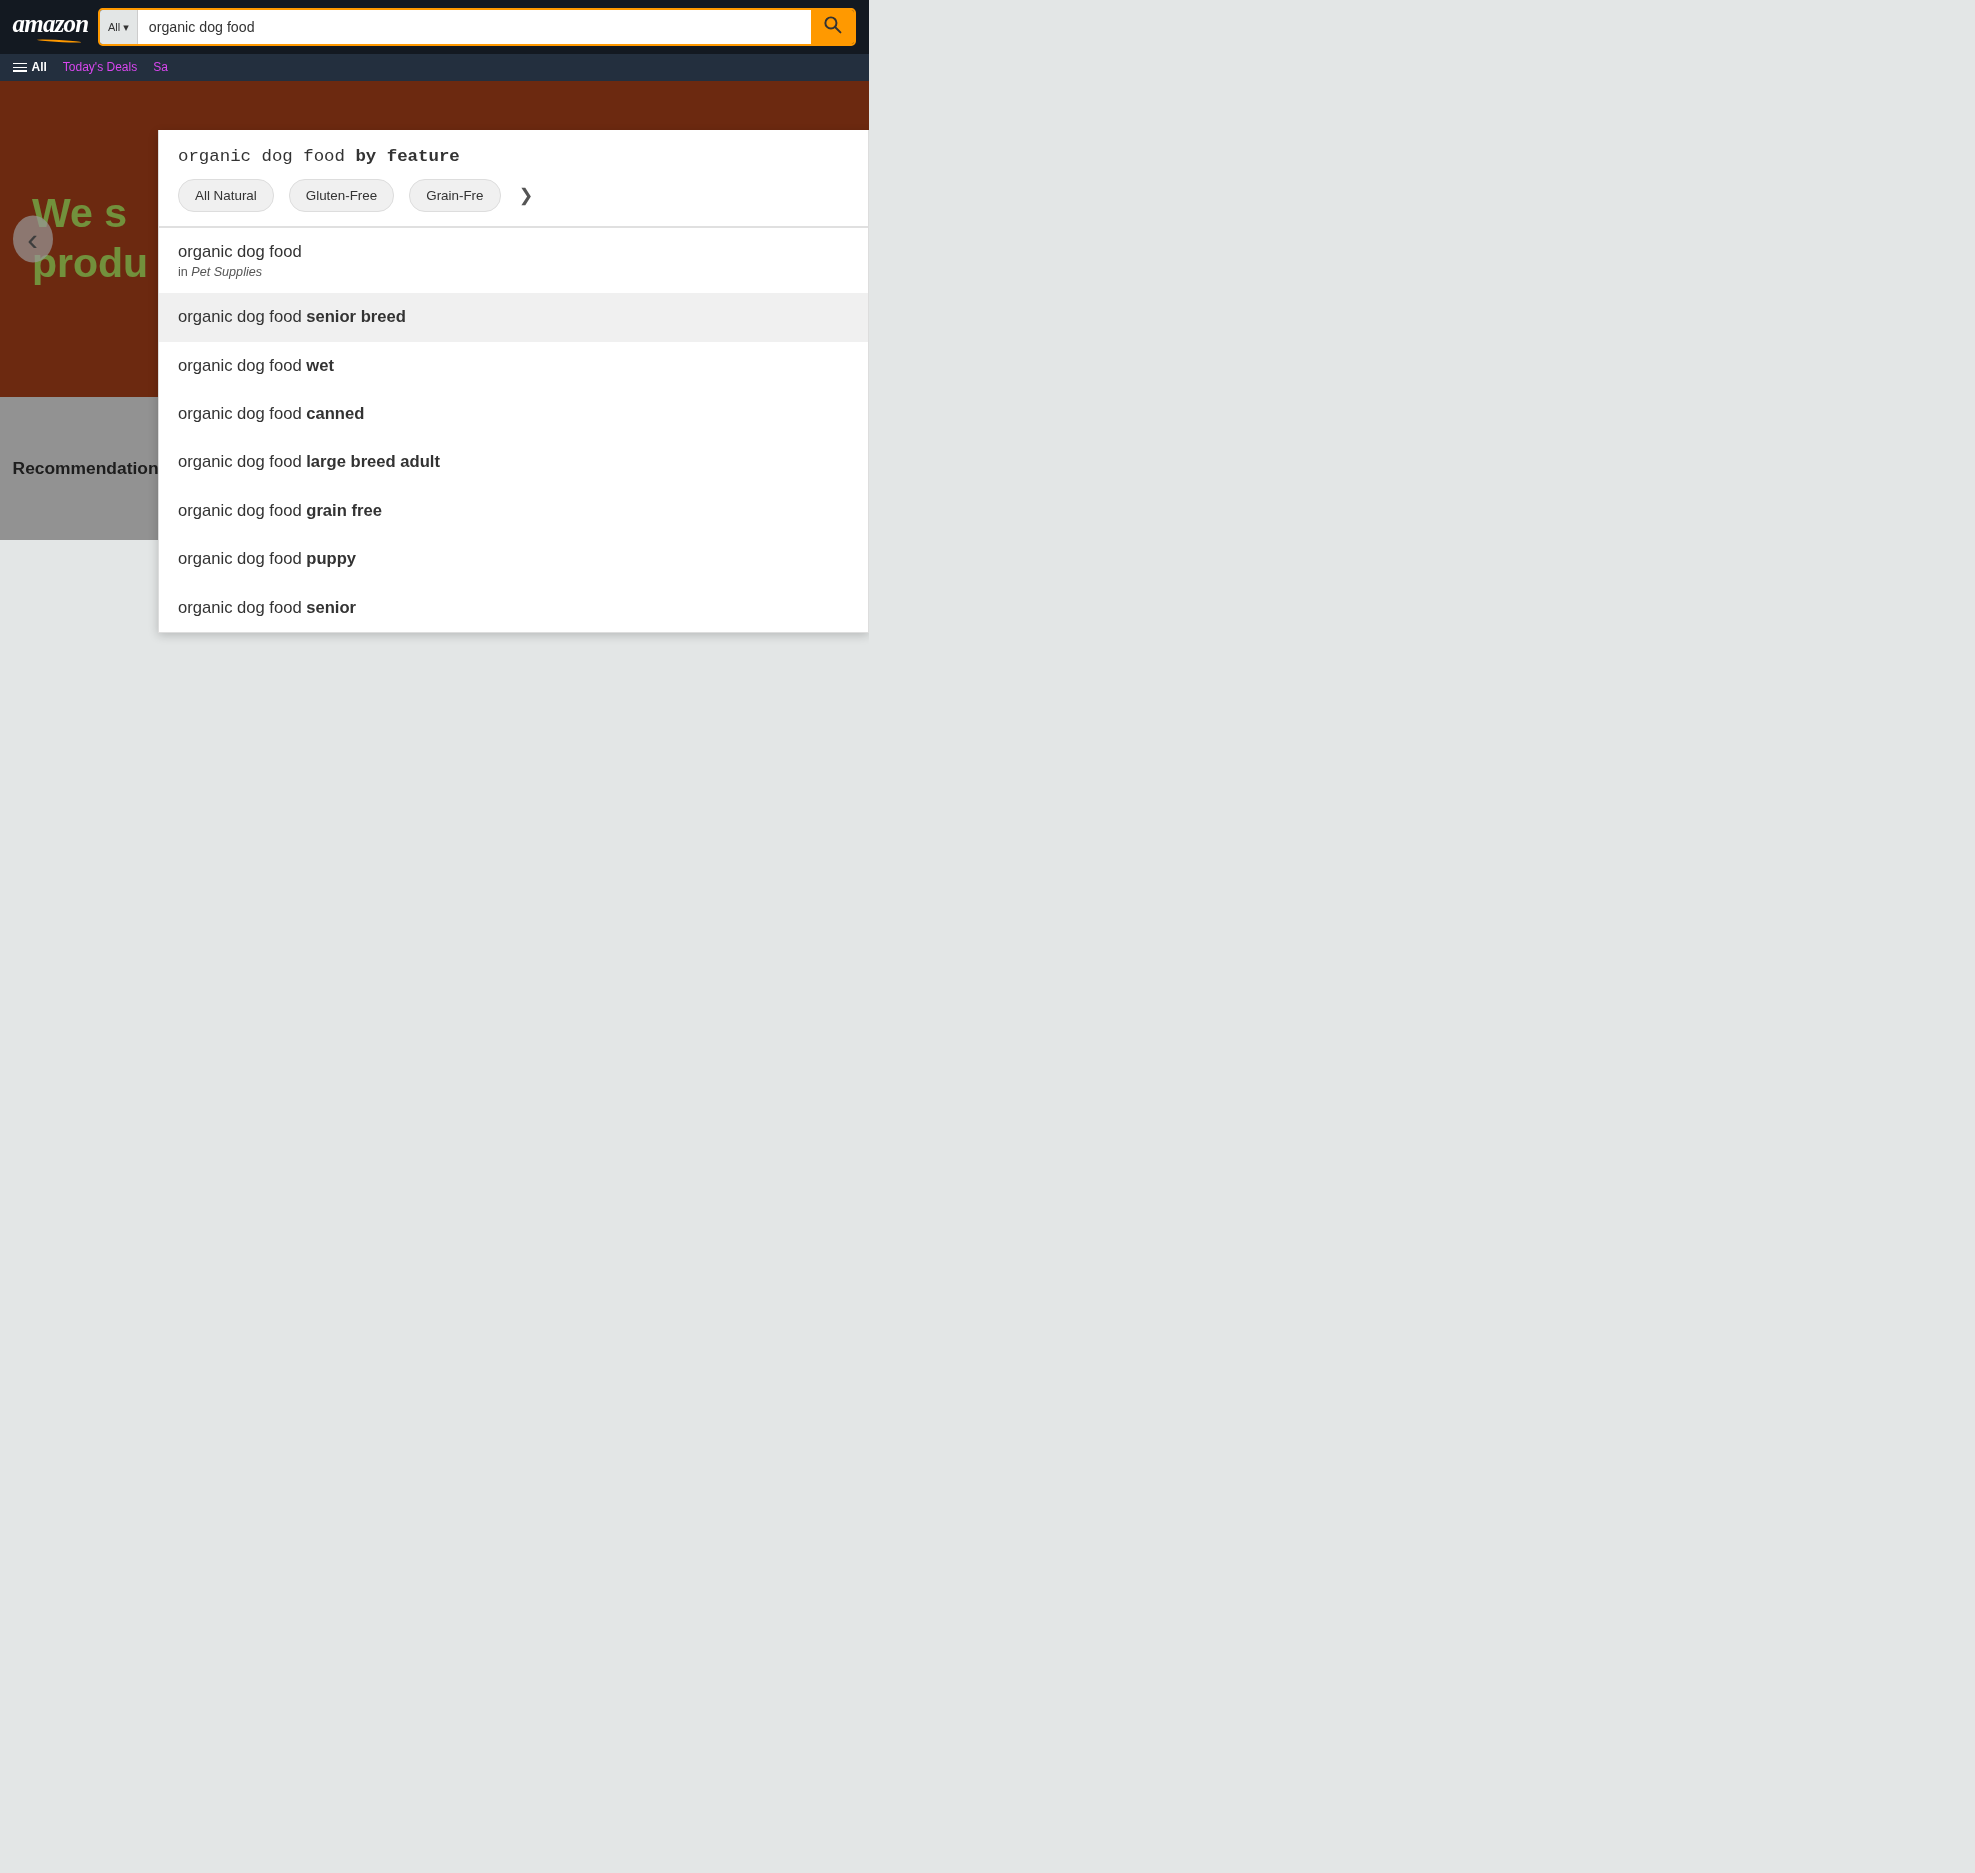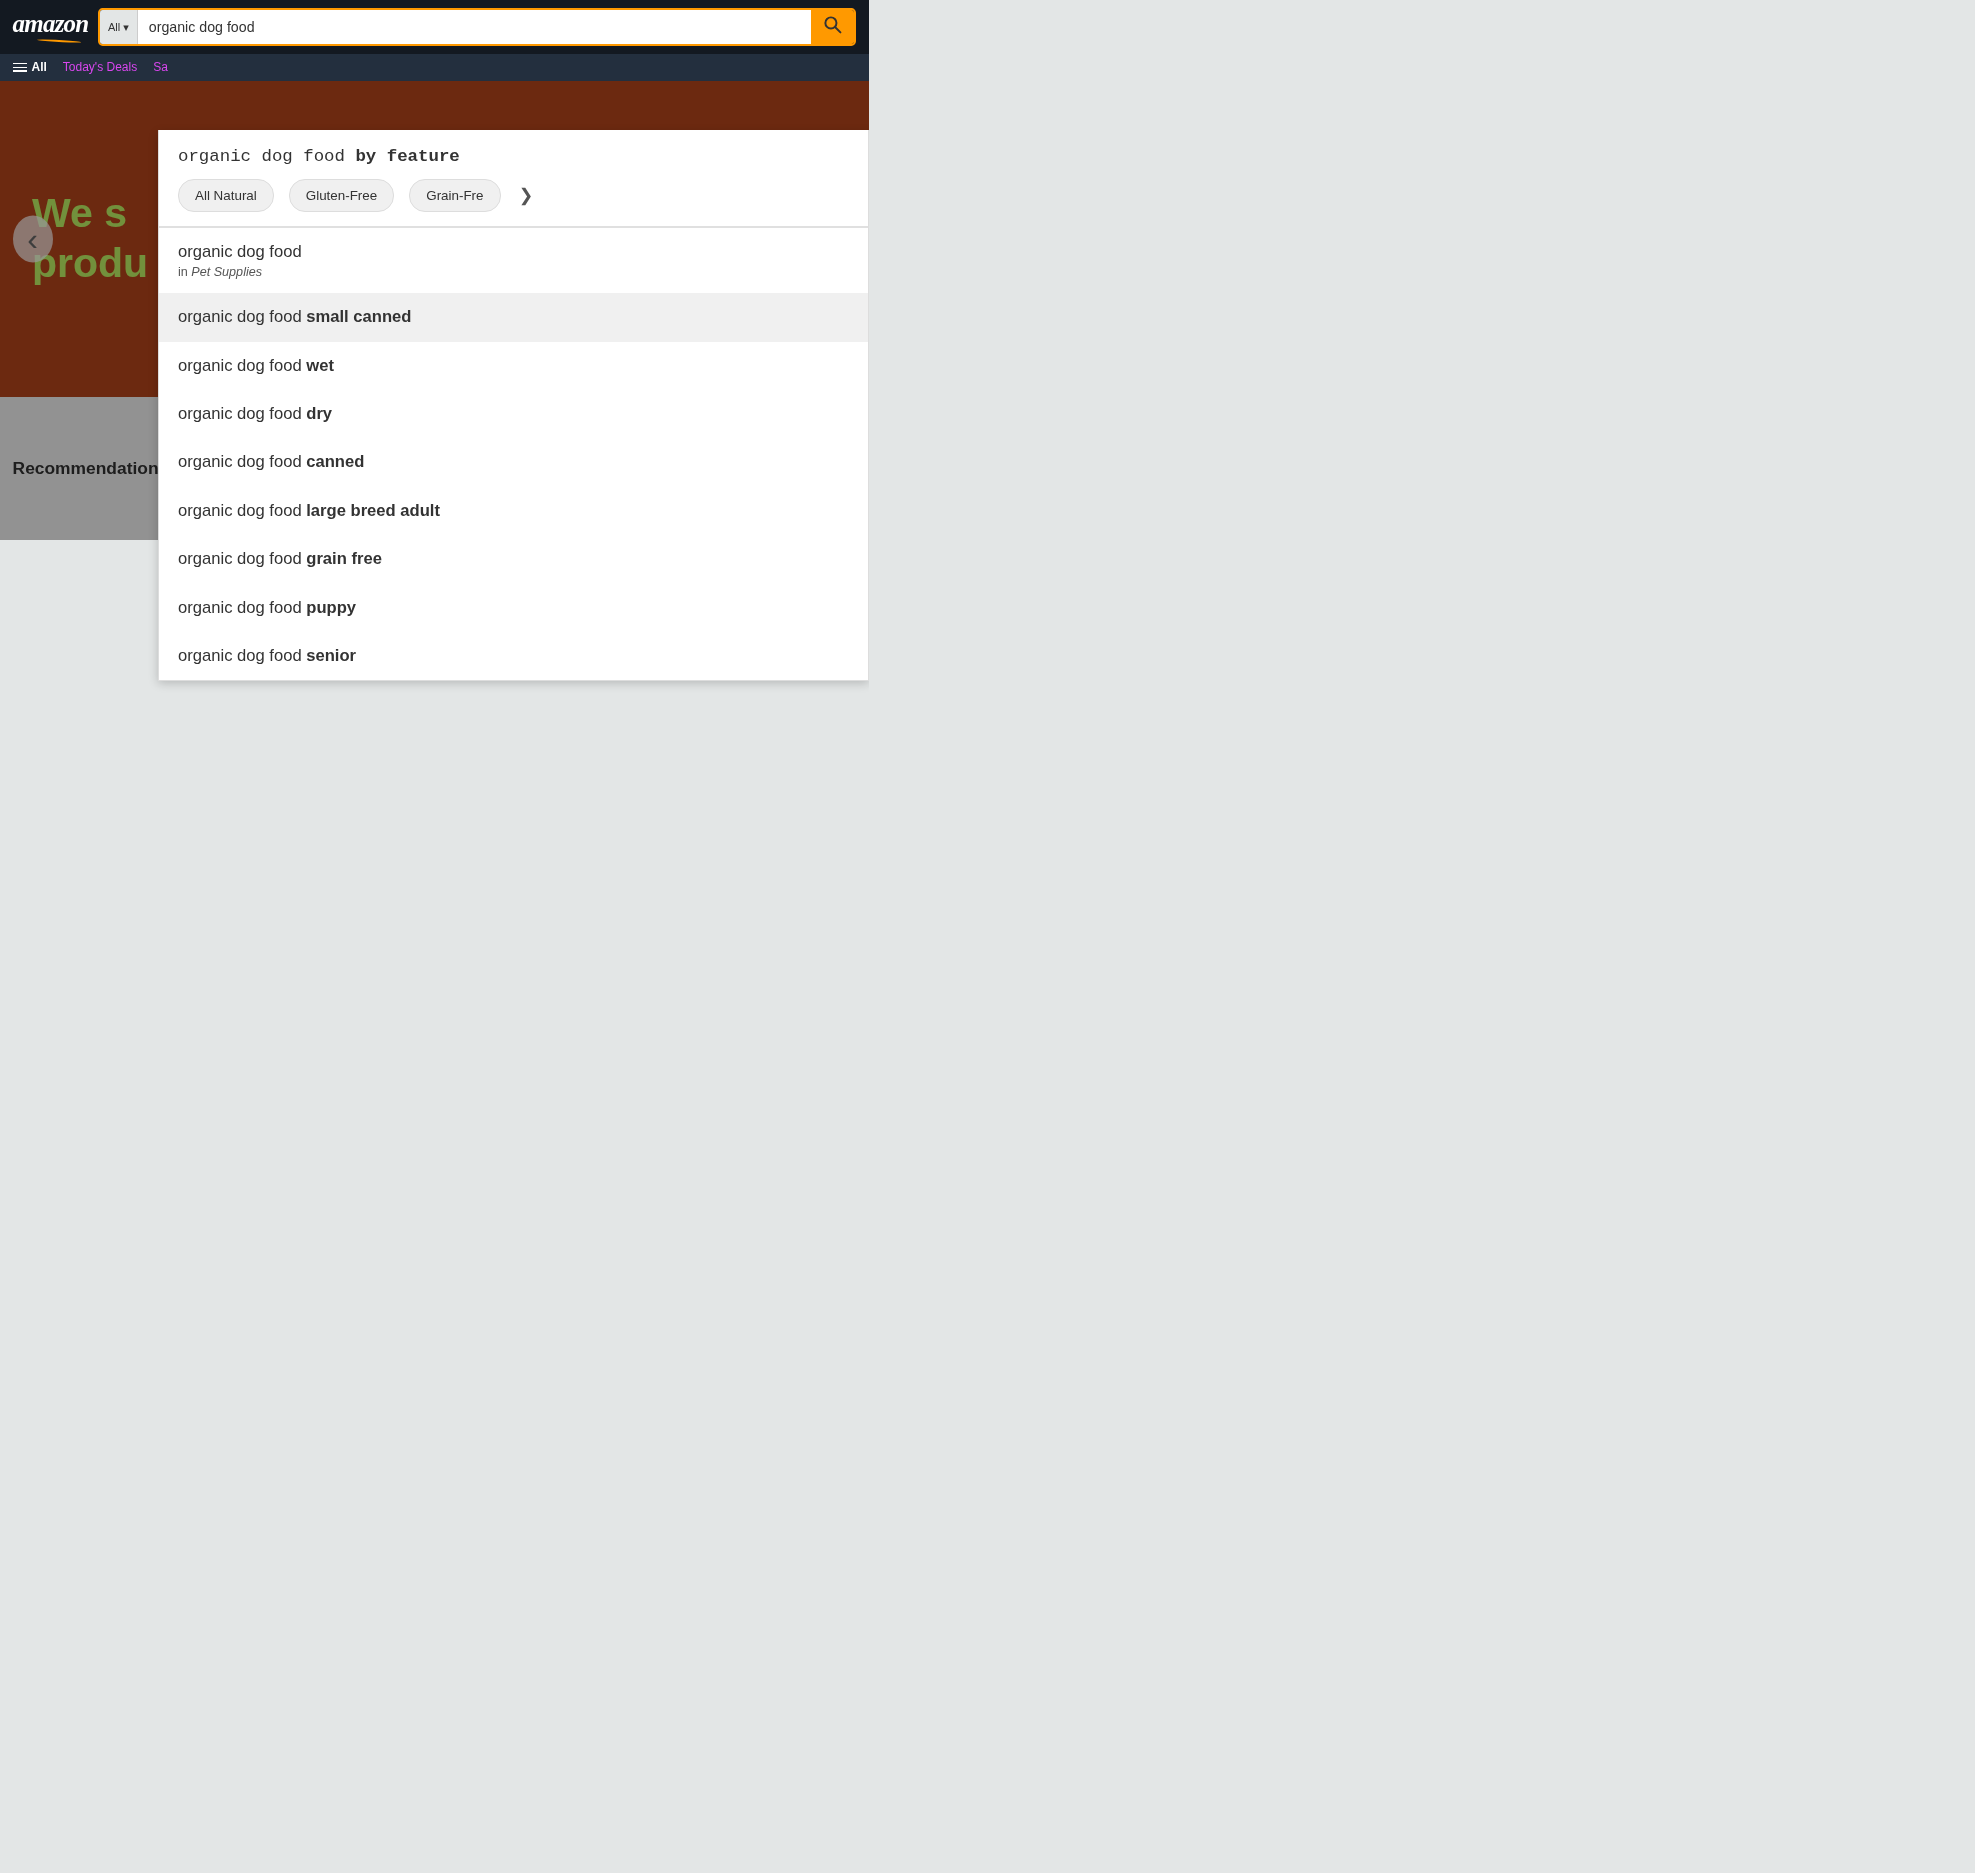--- a/index.html
+++ b/index.html
@@ -376,30 +376,27 @@
     <div class="divider"></div>
 
     <div class="suggestion-row">
       <span>organic dog food</span>
       <span class="suggestion-sub">
         <span class="in-text">in </span><em>Pet Supplies</em>
       </span>
     </div>
 
     <div class="suggestion-row highlighted">
-      <span>organic dog food <strong>small canned</strong></span>
+      <span>organic dog food <strong>senior breed</strong></span>
     </div>
 
     <div class="suggestion-row">
       <span>organic dog food <strong>wet</strong></span>
     </div>
 
-    <div class="suggestion-row">
-      <span>organic dog food <strong>dry</strong></span>
-    </div>
 
     <div class="suggestion-row">
       <span>organic dog food <strong>canned</strong></span>
     </div>
 
     <div class="suggestion-row">
       <span>organic dog food <strong>large breed adult</strong></span>
     </div>
 
     <div class="suggestion-row">

